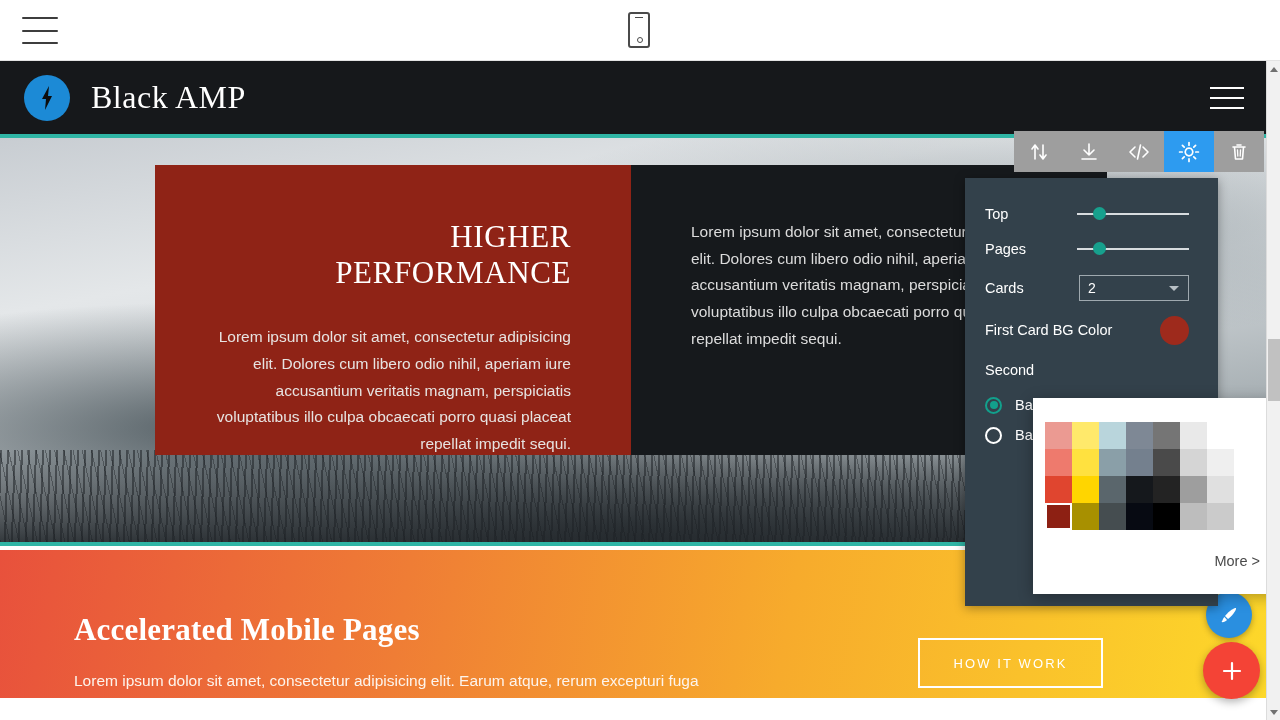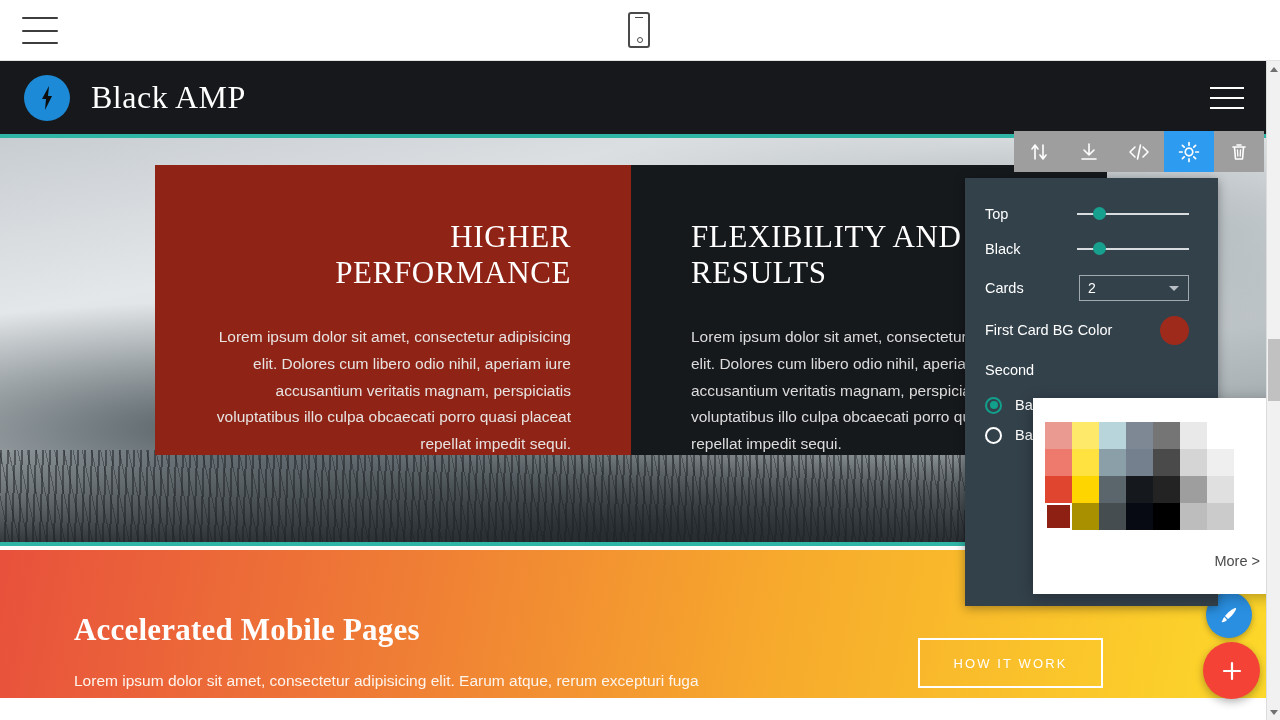--- a/index.html
+++ b/index.html
@@ -237,21 +237,20 @@
 </div>
 
 <div class="hero">
   <div class="hero-bg"></div>
   <div class="cards">
     <div class="card card-1" style="background: rgb(143, 35, 22);">
       <div class="card-title">HIGHER PERFORMANCE</div>
       <div class="card-text">Lorem ipsum dolor sit amet, consectetur adipisicing elit. Dolores cum libero odio nihil, aperiam iure accusantium veritatis magnam, perspiciatis voluptatibus illo culpa obcaecati porro quasi placeat repellat impedit sequi.</div>
     </div>
     <div class="card card-2" style="background: rgb(22, 25, 28);">
-      <div class="card-title">FLEXIBILITY AND RESULTS</div>
       <div class="card-text">Lorem ipsum dolor sit amet, consectetur adipisicing elit. Dolores cum libero odio nihil, aperiam iure accusantium veritatis magnam, perspiciatis voluptatibus illo culpa obcaecati porro quasi placeat repellat impedit sequi.</div>
     </div>
   </div>
 </div>
 
 <div class="promo">
   <div class="promo-inner">
     <div class="promo-title">Accelerated Mobile Pages</div>
     <div class="promo-text">Lorem ipsum dolor sit amet, consectetur adipisicing elit. Earum atque, rerum excepturi fuga reprehenderit laudantium, dolorum autem iusto ipsum harum perspiciatis nobis sequi sint.</div>
   </div>
@@ -305,21 +304,21 @@
 
 <div class="settings-panel">
   <div class="srow">
     <span class="slabel">Top</span>
     <div class="slider">
       <div class="track"></div>
       <div class="thumb"></div>
     </div>
   </div>
   <div class="srow">
-    <span class="slabel">Black</span>
+    <span class="slabel">Pages</span>
     <div class="slider">
       <div class="track"></div>
       <div class="thumb"></div>
     </div>
   </div>
   <div class="srow" style="height:44px">
     <span class="slabel">Cards</span>
     <div class="select-box">
       <span>2</span>
       <span class="caret"></span>

